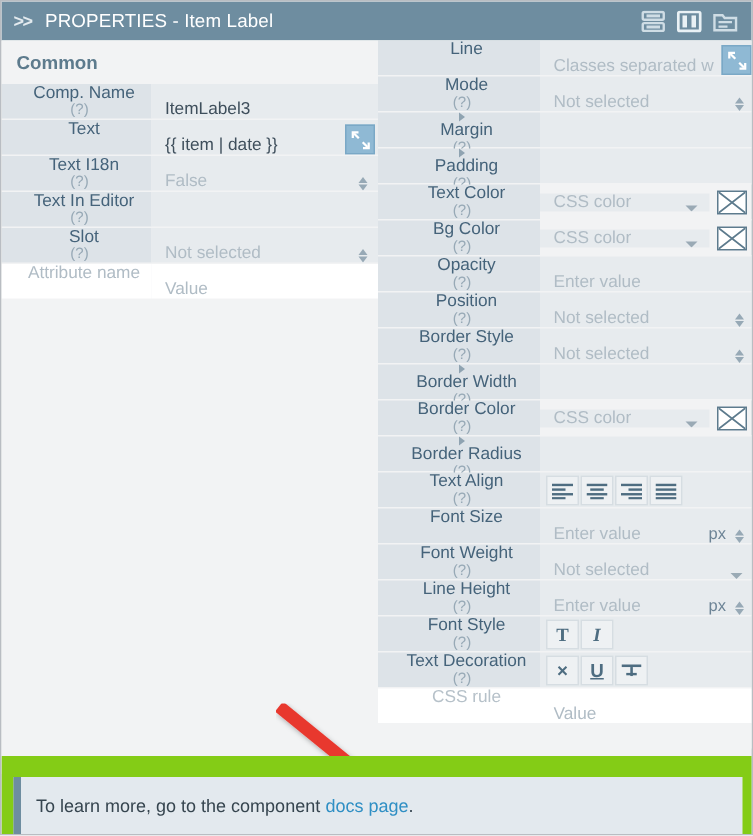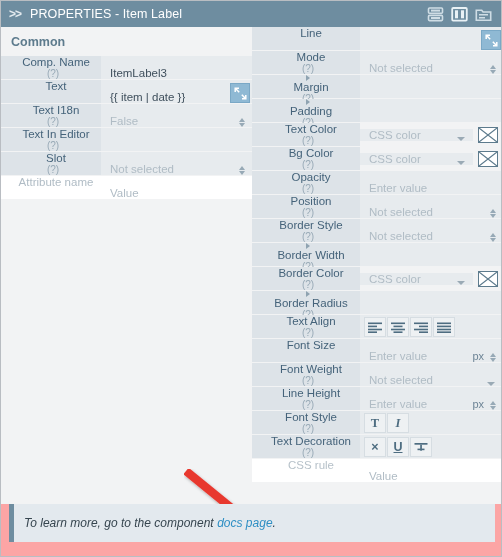--- a/index.html
+++ b/index.html
@@ -219,24 +219,23 @@
 
   
   .arrow { position: absolute; left: 183px; top: 442px; pointer-events: none; }
 
   
   .footer {
     position: absolute;
     left: 0; bottom: 0;
     width: 502px;
     height: 52px;
-    background: #fca5a5;
-    display: flex;
-    align-items: flex-start;
-    font-style: italic;
+    background: #84cc16;
+    display: flex;
+    align-items: flex-end;
   }
   .footer-inner {
     margin: 0 8px;
     width: 486px;
     height: 38px;
     background: #e3e9ee;
     border-left: 5px solid #6e8da0;
     display: flex;
     align-items: center;
     padding-left: 10px;
@@ -363,20 +362,21 @@
         <div class="filler" style="height:316px"></div>
       </div>
 
       <div class="col col-styles">
 
         <div class="row">
           <div class="lbl">
             <span class="txt">Line</span>
           </div>
           <div class="fld">
+            <span class="ph">Classes separated w</span>
             <span class="expand-btn">
               <svg width="13" height="13" viewBox="0 0 13 13">
                   <path d="M1.2 5V1.2h3.8M11.8 8v3.8H8" fill="none" stroke="#ffffff" stroke-width="1.5"></path>
                   <path d="M2 2l3.2 3.2M11 11L7.8 7.8" stroke="#ffffff" stroke-width="1.5"></path>
                 </svg>
             </span>
           </div>
         </div>
 
         <div class="row">

